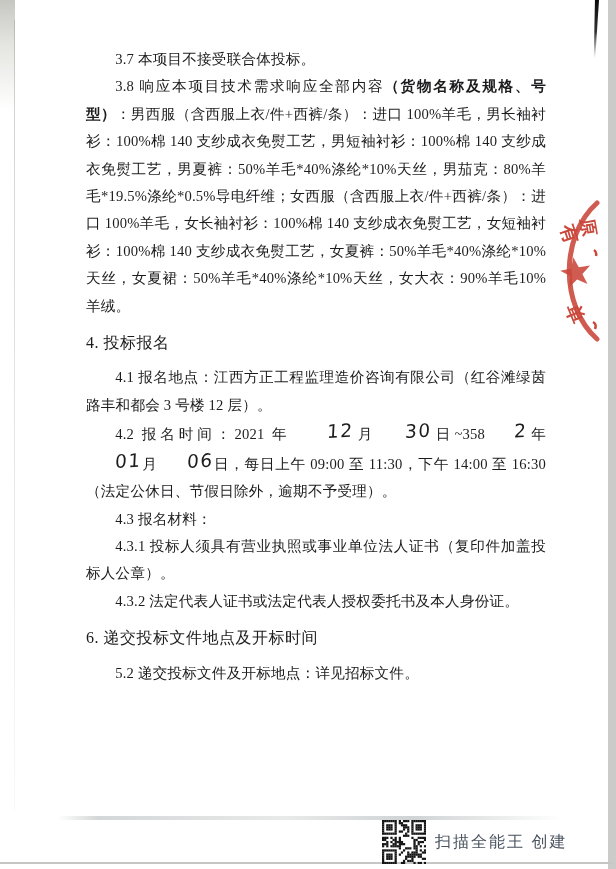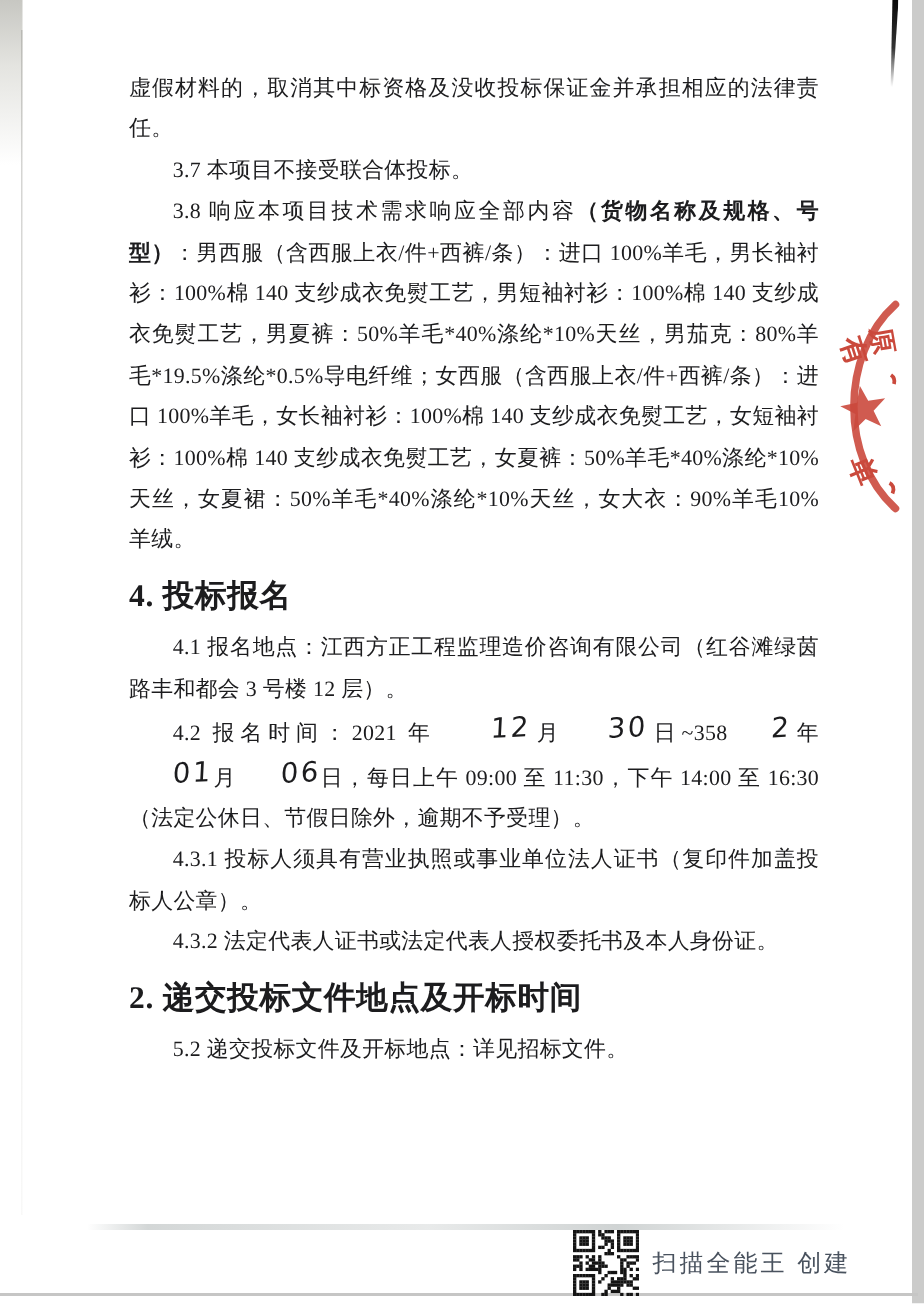--- a/index.html
+++ b/index.html
@@ -23,21 +23,21 @@
     background:linear-gradient(to right,rgba(140,150,150,0) 0%,rgba(130,140,140,.35) 8%,rgba(130,140,140,.18) 45%,rgba(130,140,140,.38) 70%,rgba(140,150,150,0) 100%);
     border-radius:2px;}
   
   .content{
     position:absolute;left:86px;top:46px;width:460px;
     font-size:14.6px;line-height:27.4px;text-align:justify;
     letter-spacing:.2px;
   }
   .content p{margin:0;}
   .ind{text-indent:2em;}
-  h2.sec{font-size:21px;line-height:27.4px;margin:9px 0 8px 0;font-weight:bold;letter-spacing:.5px;}
+  h2.sec{font-size:16px;line-height:27.4px;margin:9px 0 8px 0;font-weight:normal;letter-spacing:.5px;}
   .bold{font-weight:bold;}
   .hw{
     font-family:"DejaVu Sans",sans-serif;
     font-size:18.5px;font-weight:500;letter-spacing:1.5px;
     display:inline-block;transform:rotate(-3deg) skewX(-6deg);
     position:relative;top:-1px;
   }
   
   .stamp{position:absolute;left:550px;top:198px;width:54px;height:146px;opacity:.92;}
   
@@ -53,31 +53,31 @@
 <body>
 
 <div class="left-notch"></div>
 <div class="left-seam"></div>
 <div class="top-wedge"></div>
 <div class="right-border"></div>
 <div class="bottom-line"></div>
 <div class="smudge"></div>
 
 <div class="content">
-  <p>虚假材料的，取消其中标资格及没收投标保证金并承担相应的法律责任。</p>
   <p class="ind">3.7 本项目不接受联合体投标。</p>
   <p class="ind"><span>3.8 响应本项目技术需求响应全部内容</span><span class="bold">（货物名称及规格、号型）</span><span>：男西服（含西服上衣/件+西裤/条）：进口 100%羊毛，男长袖衬衫：100%棉 140 支纱成衣免熨工艺，男短袖衬衫：100%棉 140 支纱成衣免熨工艺，男夏裤：50%羊毛*40%涤纶*10%天丝，男茄克：80%羊毛*19.5%涤纶*0.5%导电纤维；女西服（含西服上衣/件+西裤/条）：进口 100%羊毛，女长袖衬衫：100%棉 140 支纱成衣免熨工艺，女短袖衬衫：100%棉 140 支纱成衣免熨工艺，女夏裤：50%羊毛*40%涤纶*10%天丝，女夏裙：50%羊毛*40%涤纶*10%天丝，女大衣：90%羊毛10%羊绒。</span></p>
 
   <h2 class="sec">4. 投标报名</h2>
   <p class="ind">4.1 报名地点：江西方正工程监理造价咨询有限公司（红谷滩绿茵路丰和都会 3 号楼 12 层）。</p>
   <p class="ind"><span>4.2 报名时间：2021 年 </span><span class="hw">12</span><span>月</span><span class="hw">30</span><span>日~358</span><span class="hw">2</span><span>年</span><span class="hw">01</span><span>月</span><span class="hw">06</span><span>日，每日上午 09:00 至 11:30，下午 14:00 至 16:30（法定公休日、节假日除外，逾期不予受理）。</span></p>
+  <p class="ind">4.3  报名材料：</p>
   <p class="ind">4.3.1 投标人须具有营业执照或事业单位法人证书（复印件加盖投标人公章）。</p>
   <p class="ind">4.3.2 法定代表人证书或法定代表人授权委托书及本人身份证。</p>
 
-  <h2 class="sec">2. 递交投标文件地点及开标时间</h2>
+  <h2 class="sec">6. 递交投标文件地点及开标时间</h2>
   <p class="ind">5.2 递交投标文件及开标地点：详见招标文件。</p>
 
 </div>
 
 <svg class="stamp" viewBox="0 0 54 146">
   <path d="M 47 5 C 10 38 10 108 47 141" fill="none" stroke="#c63a2c" stroke-width="5" stroke-linecap="round" opacity="0.9"></path>
   <text x="14" y="40" font-size="19" fill="#c63a2c" transform="rotate(72 20 32)" style="font-weight:bold">有</text>
   <text x="30" y="34" font-size="18" fill="#c63a2c" transform="rotate(80 38 28)" style="font-weight:bold">原</text>
   <path d="M23.2 59.2 L28.8 69.2 L40.1 67.5 L32.4 75.9 L37.5 86.1 L27.1 81.4 L19 89.4 L20.3 78 L10.2 72.8 L21.3 70.5 Z" fill="#c63a2c" opacity="0.9"></path>
   <text x="18" y="122" font-size="19" fill="#c63a2c" transform="rotate(68 26 114)" style="font-weight:bold">单</text>

